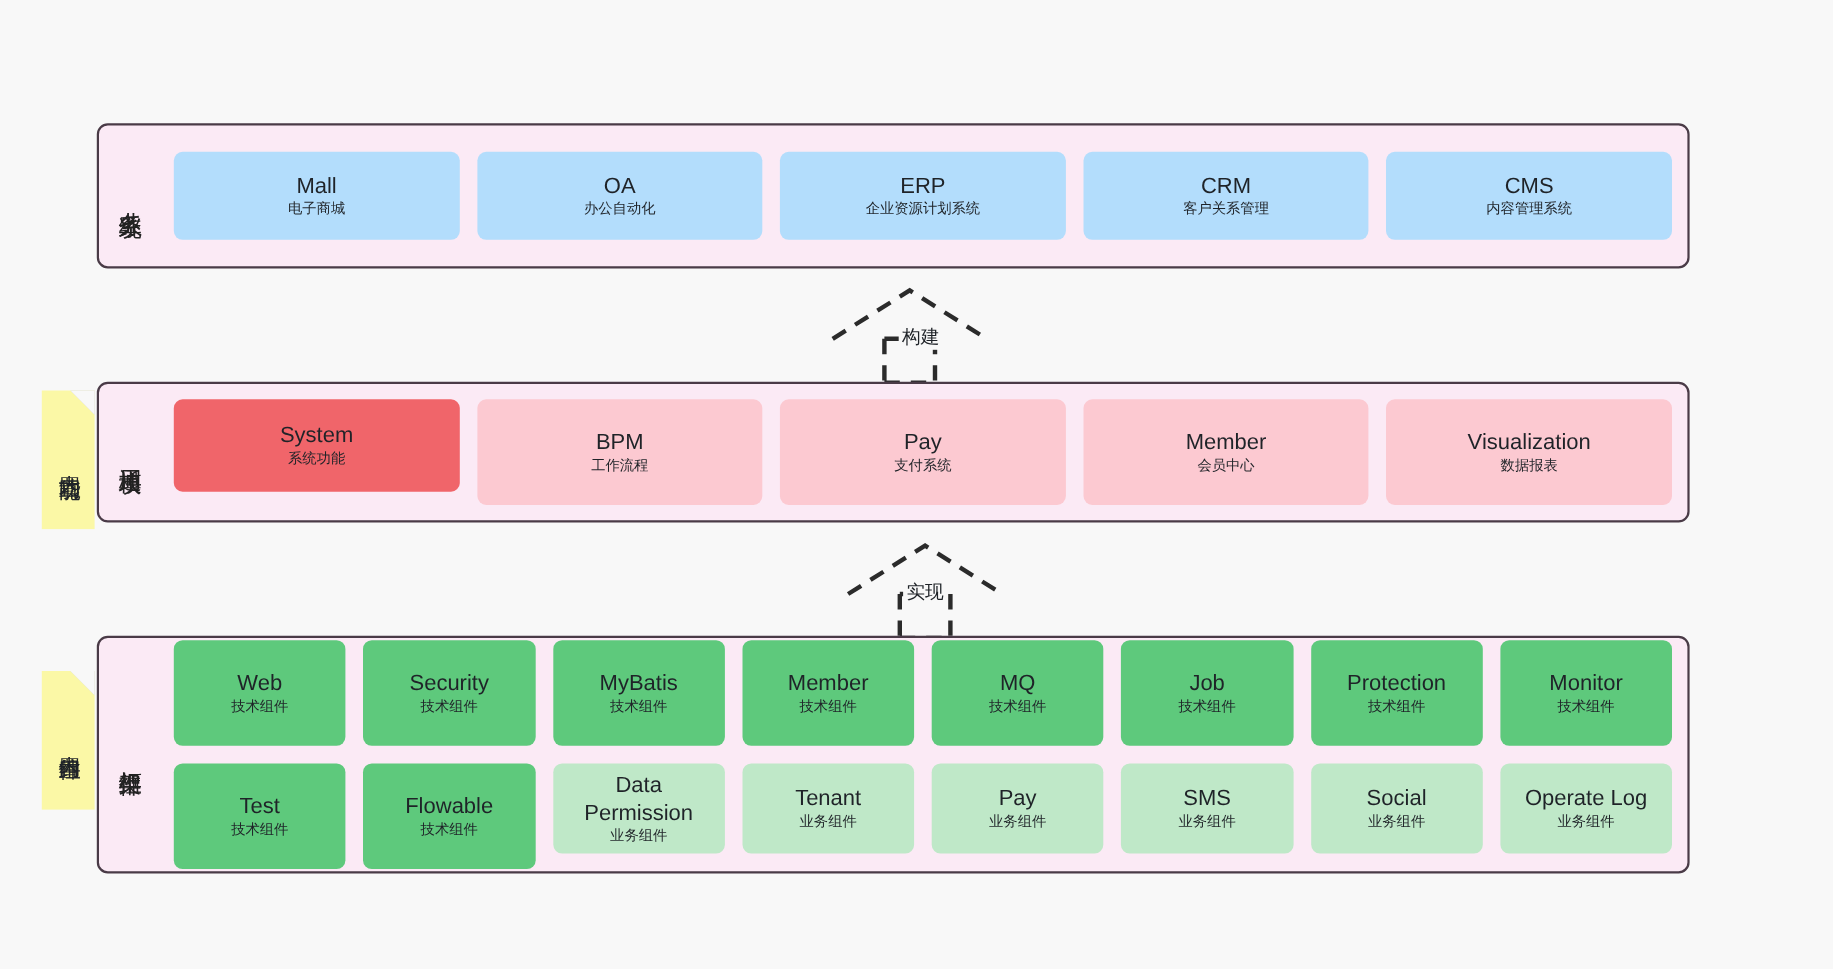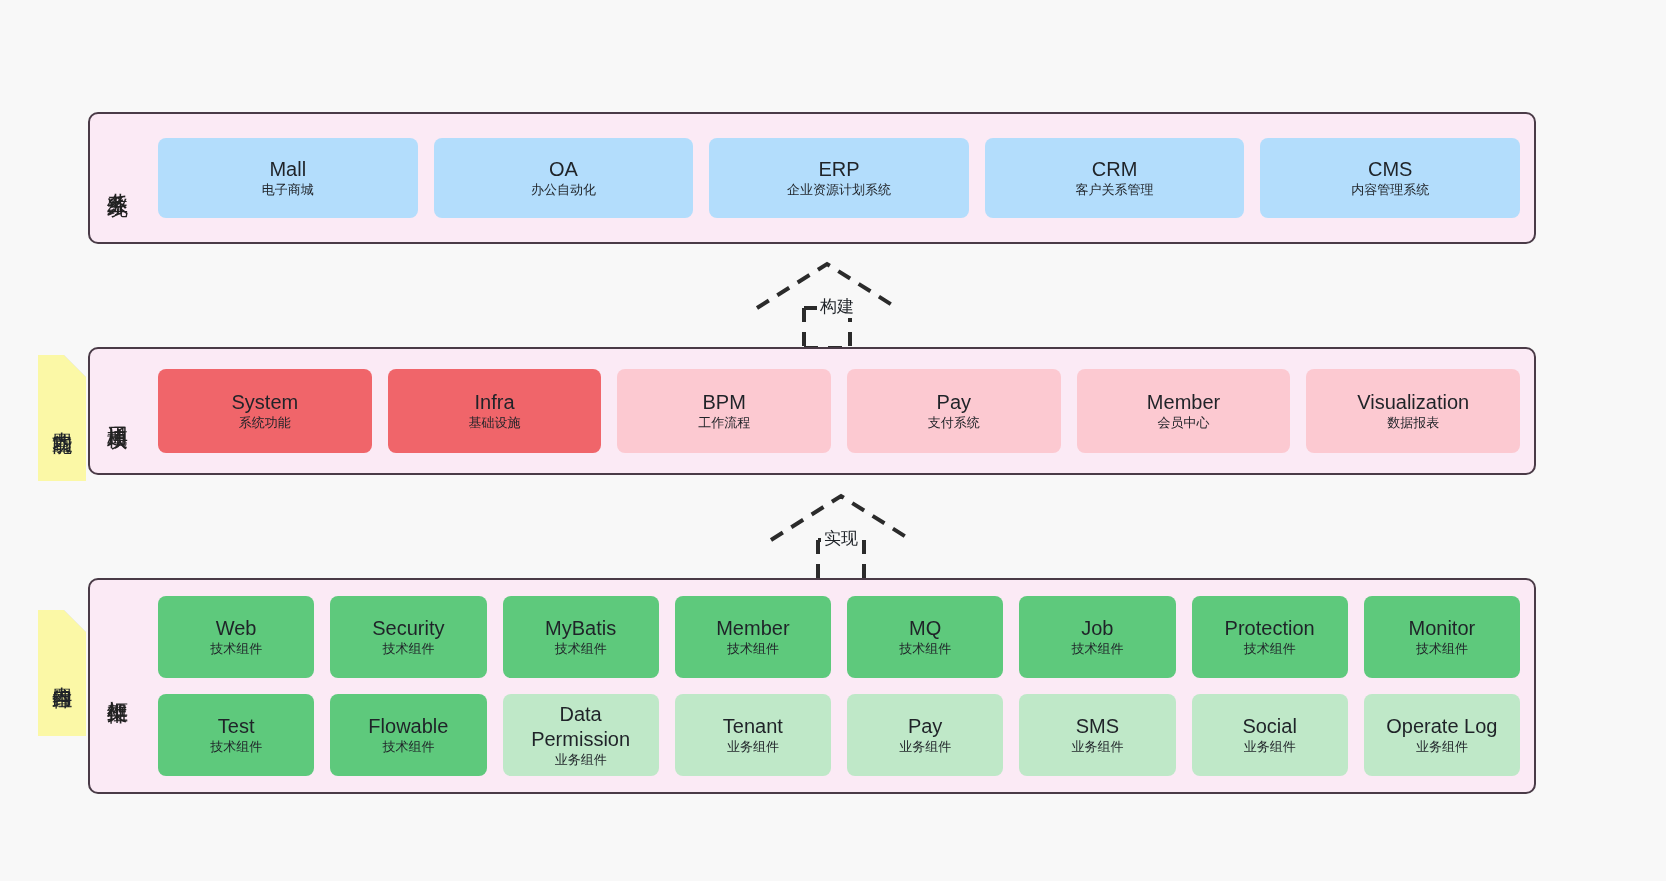--- a/index.html
+++ b/index.html
@@ -66,22 +66,22 @@
     text-align: center;
     line-height: 1.25;
     padding: 6px 4px;
     user-select: none;
   }
   .card .t1 { font-size: 20px; color: #1f2328; }
   .card .t2 { font-size: 13px; color: #1f2328; }
 
   .blue       { background: #b3ddfc; height: 80px; }
   .red-strong { background: #f0656a; height: 84px; }
-  .red-light  { background: #fcc9d1; height: 84px; }
-  .green-strong { background: #5ec97c; height: 82px; }
+  .red-light  { background: #fcc9d1; height: 96px; }
+  .green-strong { background: #5ec97c; height: 96px; }
   .green-light  { background: #bfe8c8; height: 82px; }
 
   
   .note {
     position: absolute;
     background: #fbf8a6;
     display: flex;
     align-items: center;
     justify-content: center;
     font-size: 20px;
@@ -167,24 +167,20 @@
   </div>
 
   <div class="layer" style="left:88px; top:347px; width:1448px; height:128px;">
     <div class="layer-title">通用模块</div>
     <div class="layer-body">
       <div class="row">
         <div class="card red-strong">
           <span class="t1">System</span>
           <span class="t2">系统功能</span>
         </div>
-        <div class="card red-strong">
-          <span class="t1">Infra</span>
-          <span class="t2">基础设施</span>
-        </div>
         <div class="card red-light">
           <span class="t1">BPM</span>
           <span class="t2">工作流程</span>
         </div>
         <div class="card red-light">
           <span class="t1">Pay</span>
           <span class="t2">支付系统</span>
         </div>
         <div class="card red-light">
           <span class="t1">Member</span>

